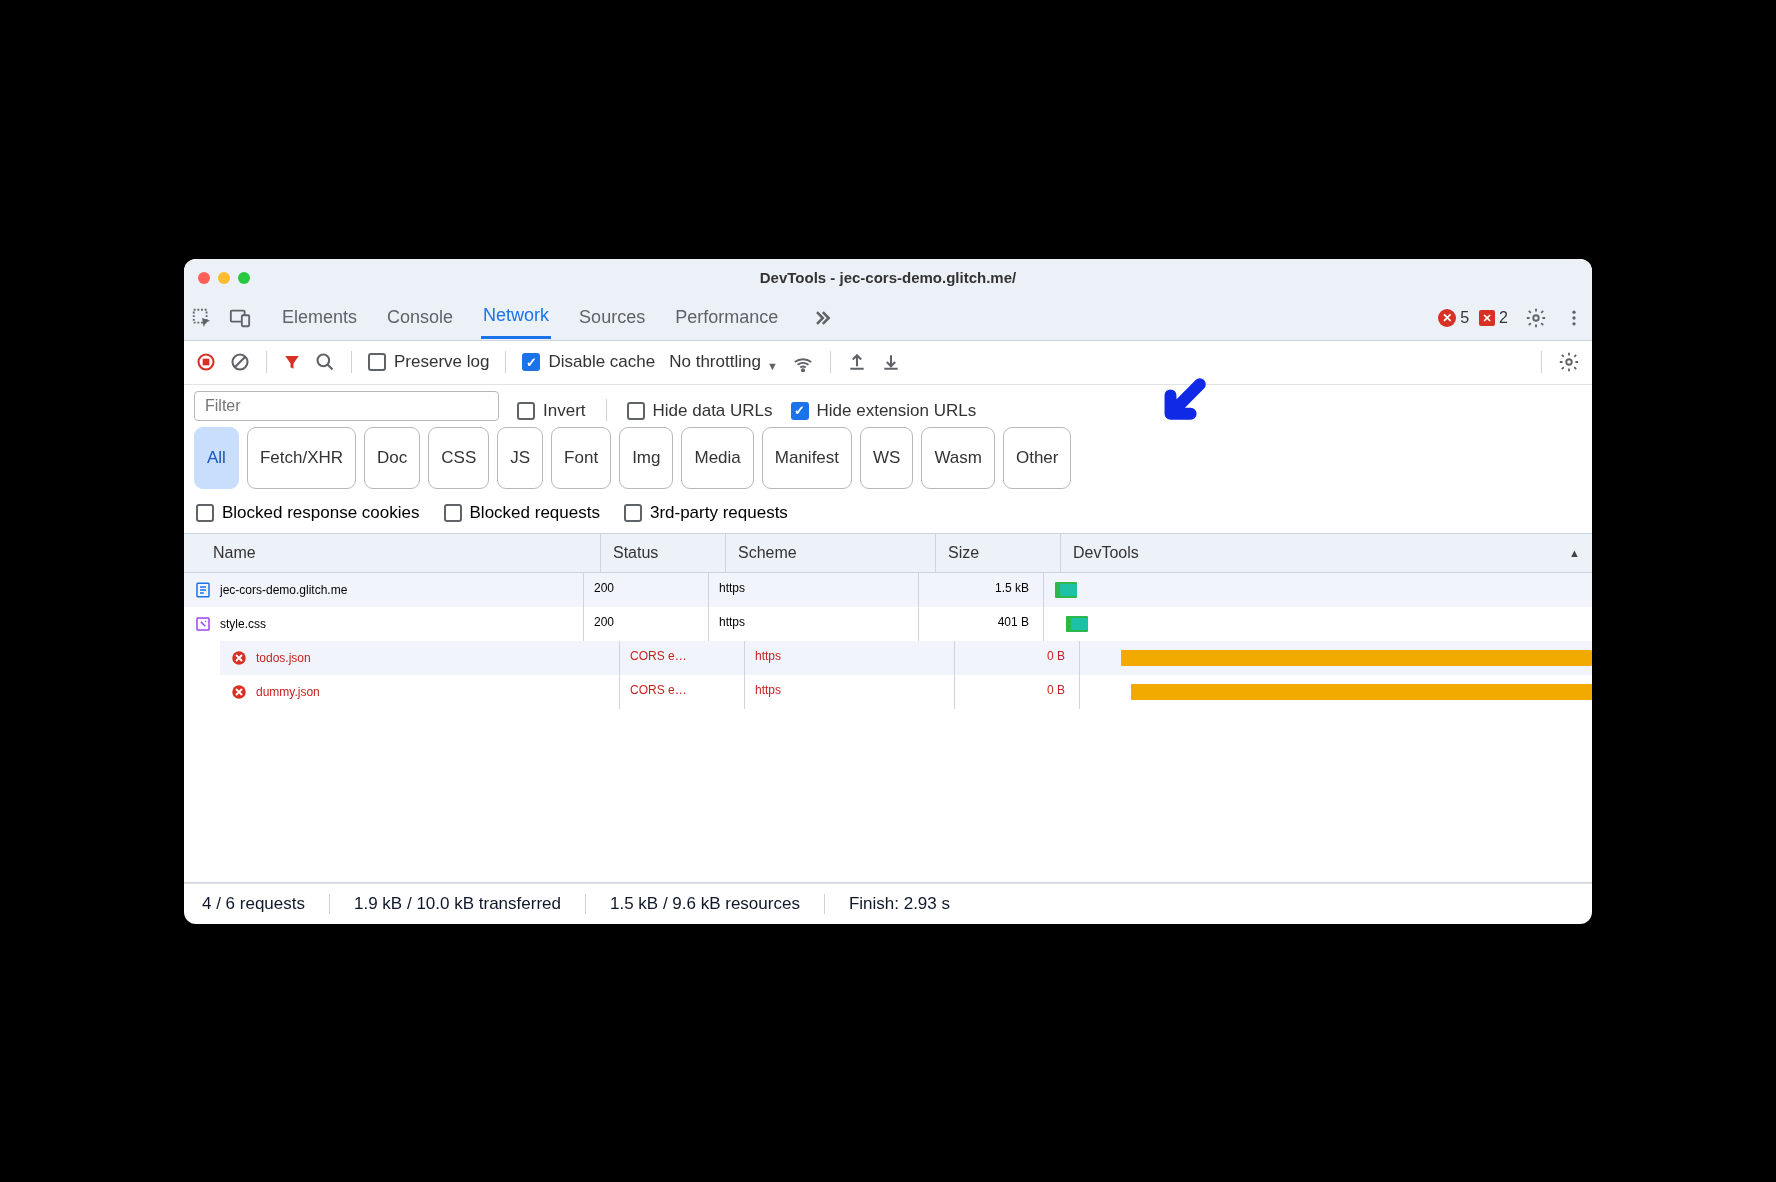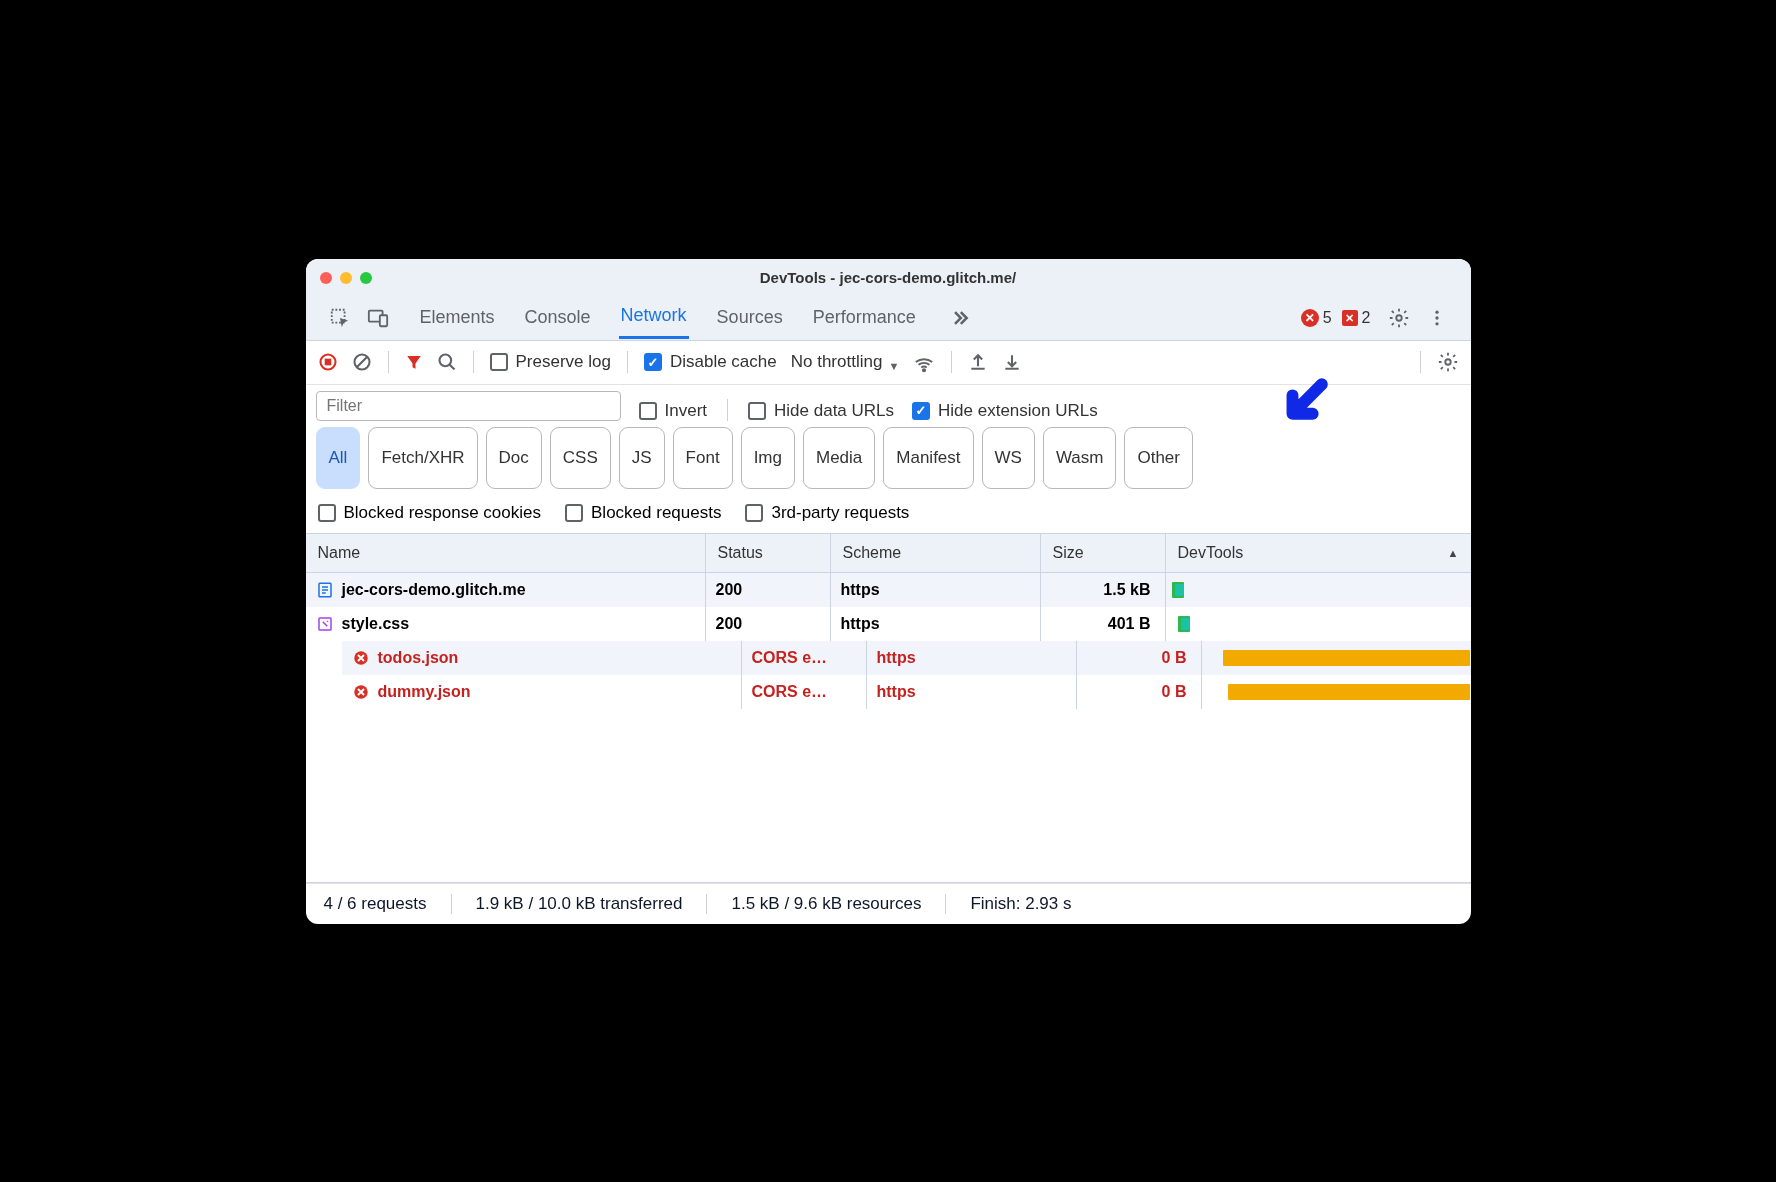--- a/index.html
+++ b/index.html
@@ -6,21 +6,21 @@
   body {
     background: #000;
     font-family: -apple-system, BlinkMacSystemFont, "Segoe UI", Helvetica, Arial, sans-serif;
     width: 1776px;
     height: 1182px;
     display: flex;
     align-items: center;
     justify-content: center;
   }
   .window {
-    width: 1165px;
+    width: 1408px;
     background: #fff;
     border-radius: 12px;
     overflow: hidden;
     box-shadow: 0 20px 60px rgba(0,0,0,0.5);
     position: relative;
   }
   
   .titlebar {
     background: #ecf1f7;
     height: 38px;
@@ -35,21 +35,21 @@
   .t-yel { background:#febc2e; }
   .t-grn { background:#28c840; }
   .titlebar .title {
     position:absolute; left:0; right:0; text-align:center;
     font-size:15px; font-weight:600; color:#333;
   }
   
   .tabs-row {
     background:#ecf1f7;
     display:flex; align-items:center;
-    padding:0 18px;
+    padding:0 2px;
     height:44px;
     border-bottom:1px solid #ccd4df;
     gap:6px;
     justify-content:space-between;
   }
   .tabs-row .icon-btn {
     width:32px; height:32px; display:flex; align-items:center; justify-content:center;
     color:#5f6368; cursor:pointer;
   }
   .tabs { display:flex; gap:26px; margin-left:18px; flex:1; align-items:center;}
@@ -92,35 +92,34 @@
   }
   .chip.active { background:#c9defc; border-color:#c9defc; color:#1a57b6;}
   
   .extra-row { display:flex; gap:24px; padding:4px 12px 10px; font-size:17px; border-bottom:1px solid #ccd4df;}
   
   .thead {
     display:grid;
     grid-template-columns: 400px 125px 210px 125px 1fr;
     background:#edf2f9;
     border-bottom:1px solid #ccd4df;
-    font-size:16px; color:#333;
+    font-size:16px; color:#333;padding-left:17px;
   }
   .thead > div {
     padding:10px 12px; border-right:1px solid #ccd4df;
     display:flex; align-items:center; gap:6px;
   }
   .thead > div:last-child { border-right:none; justify-content:space-between;}
   .sort-caret { font-size:11px; color:#444;}
   
   .tbody { min-height: 310px; border-bottom:1px solid #ccd4df;}
   .row {
     display:grid;
     grid-template-columns: 400px 125px 210px 125px 1fr;
-    font-size:16px;
-    font-weight:bold;
+    font-size:12px;
   }
   .row.even { background:#f1f5fb; }
   .row > div {
     padding:8px 10px; border-right:1px solid #ccd4df;
     overflow:hidden; text-overflow:ellipsis; white-space:nowrap;
   }
   .row > div:last-child { border-right:none; }
   .row.error { color:#c5221f;margin-left:36px; }
   .row .name { display:flex; align-items:center; gap:8px;}
   .size { text-align:right; padding-right:14px !important;}

